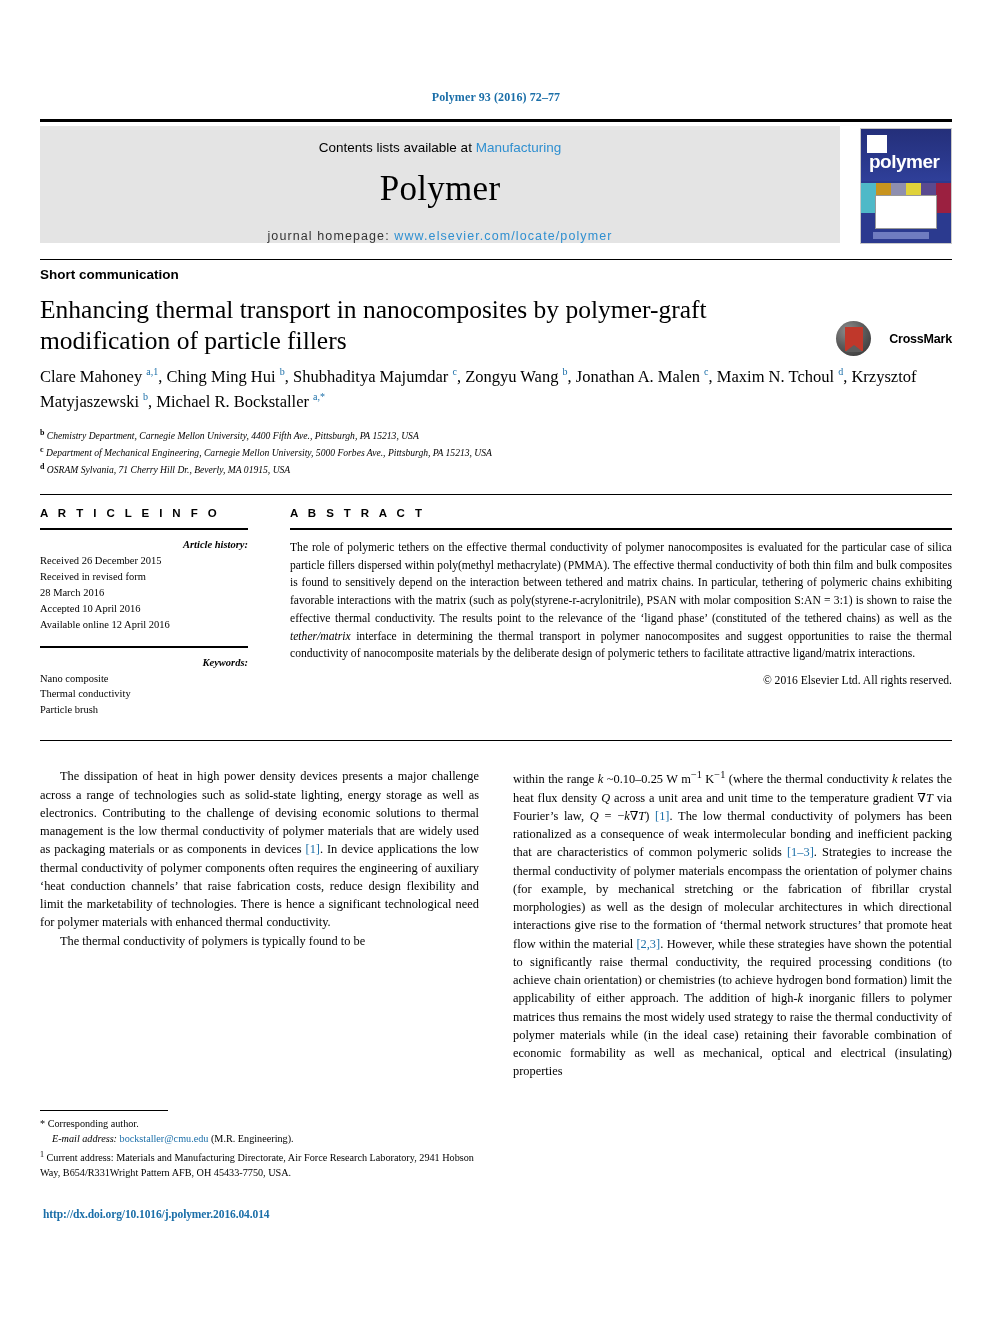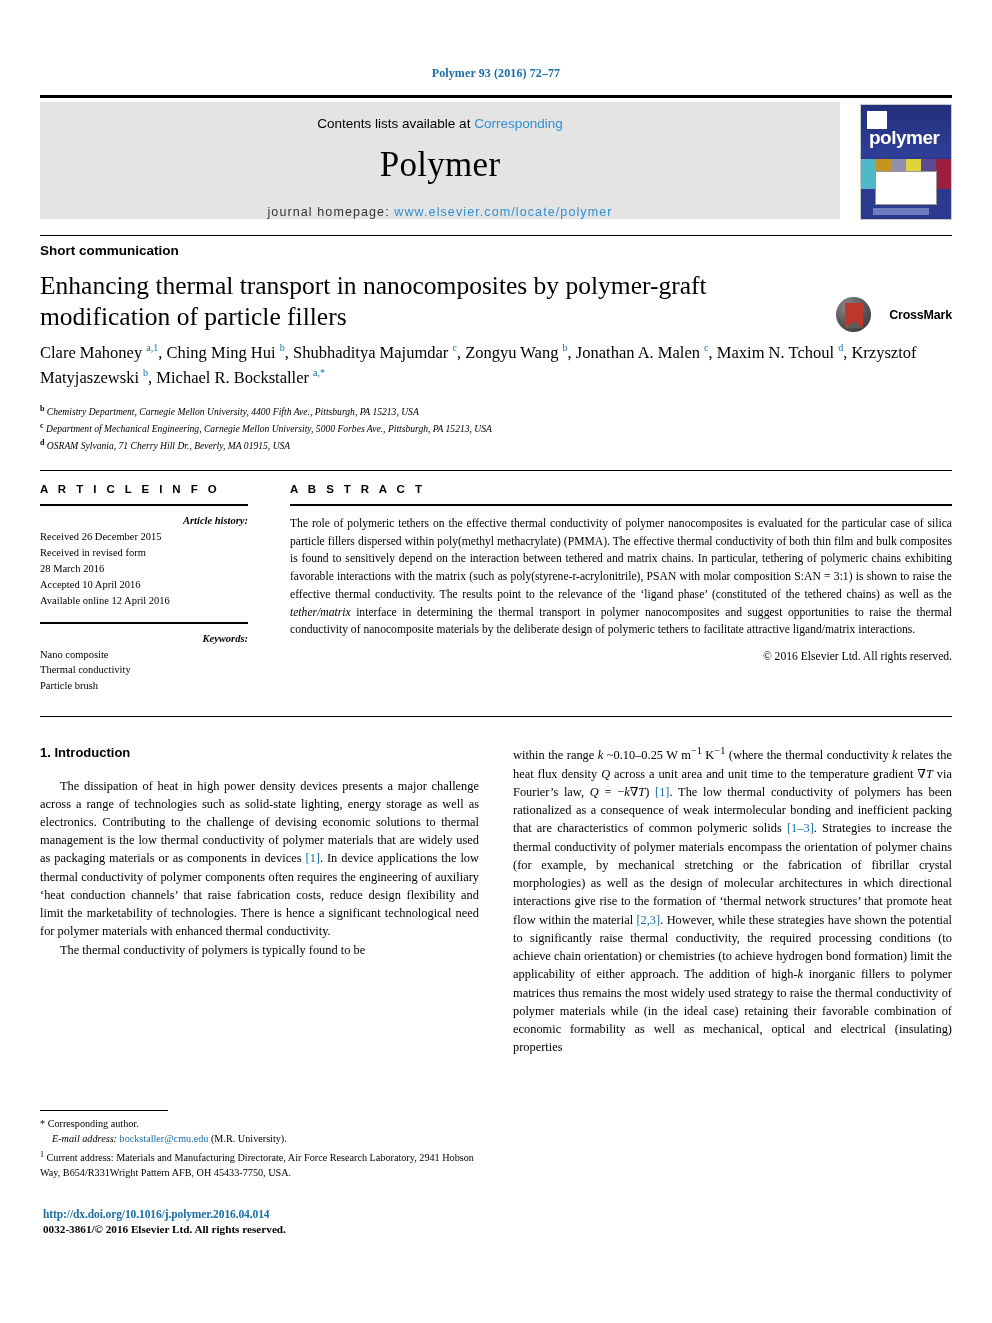--- a/index.html
+++ b/index.html
@@ -14,21 +14,21 @@
   }
 
   .page { width: 992px; height: 1323px; position: relative; padding: 0 40px; }
 
   
   .running-head {
     text-align: center;
     color: #1a6ea8;
     font-size: 12px;
     font-weight: bold;
-    padding-top: 66px;
+    padding-top: 90px;
     letter-spacing: .1px;
   }
 
   
   .masthead {
     margin-top: 14px;
     border-top: 3px solid #000;
     display: flex;
     align-items: stretch;
     height: 130px;
@@ -178,21 +178,21 @@
 
 <div class="page">
 
   <div class="running-head">Polymer 93 (2016) 72–77</div>
 
   <div class="masthead">
 
 
     <div class="mast-center">
       <div class="contents-line">
-        <span>Contents lists available at </span><span class="sd">Corresponding</span>
+        <span>Contents lists available at </span><span class="sd">Manufacturing</span>
       </div>
       <div class="journal-name">Polymer</div>
       <div class="homepage">
         <span>journal homepage: </span><span class="url">www.elsevier.com/locate/polymer</span>
       </div>
     </div>
 
     <div class="mast-right">
       <div class="cover">
         <div class="ctop"></div>
@@ -260,44 +260,42 @@
       <div class="hd-rule"></div>
       <div class="abs-body">The role of polymeric tethers on the effective thermal conductivity of polymer nanocomposites is evaluated for the particular case of silica particle fillers dispersed within poly(methyl methacrylate) (PMMA). The effective thermal conductivity of both thin film and bulk composites is found to sensitively depend on the interaction between tethered and matrix chains. In particular, tethering of polymeric chains exhibiting favorable interactions with the matrix (such as poly(styrene-r-acrylonitrile), PSAN with molar composition S:AN = 3:1) is shown to raise the effective thermal conductivity. The results point to the relevance of the ‘ligand phase’ (constituted of the tethered chains) as well as the <em>tether/matrix</em> interface in determining the thermal transport in polymer nanocomposites and suggest opportunities to raise the thermal conductivity of nanocomposite materials by the deliberate design of polymeric tethers to facilitate attractive ligand/matrix interactions.</div>
       <div class="abs-copy">© 2016 Elsevier Ltd. All rights reserved.</div>
     </div>
   </div>
 
   <div class="body-rule"></div>
 
   <div class="cols">
     <div class="col left">
-      <h2 class="sec">1. Introduction</h2>
       <p>The dissipation of heat in high power density devices presents a major challenge across a range of technologies such as solid-state lighting, energy storage as well as electronics. Contributing to the challenge of devising economic solutions to thermal management is the low thermal conductivity of polymer materials that are widely used as packaging materials or as components in devices <span class="ref">[1]</span>. In device applications the low thermal conductivity of polymer components often requires the engineering of auxiliary ‘heat conduction channels’ that raise fabrication costs, reduce design flexibility and limit the marketability of technologies. There is hence a significant technological need for polymer materials with enhanced thermal conductivity.</p>
       <p>The thermal conductivity of polymers is typically found to be</p>
     </div>
     <div class="col right">
       <p class="noind">within the range <em>k</em> ~0.10–0.25 W m<sup>−1</sup> K<sup>−1</sup> (where the thermal conductivity <em>k</em> relates the heat flux density <em>Q</em> across a unit area and unit time to the temperature gradient ∇<em>T</em> via Fourier’s law, <em>Q</em> = −<em>k</em>∇<em>T</em>) <span class="ref">[1]</span>. The low thermal conductivity of polymers has been rationalized as a consequence of weak intermolecular bonding and inefficient packing that are characteristics of common polymeric solids <span class="ref">[1–3]</span>. Strategies to increase the thermal conductivity of polymer materials encompass the orientation of polymer chains (for example, by mechanical stretching or the fabrication of fibrillar crystal morphologies) as well as the design of molecular architectures in which directional interactions give rise to the formation of ‘thermal network structures’ that promote heat flow within the material <span class="ref">[2,3]</span>. However, while these strategies have shown the potential to significantly raise thermal conductivity, the required processing conditions (to achieve chain orientation) or chemistries (to achieve hydrogen bond formation) limit the applicability of either approach. The addition of high-<em>k</em> inorganic fillers to polymer matrices thus remains the most widely used strategy to raise the thermal conductivity of polymer materials while (in the ideal case) retaining their favorable combination of economic formability as well as mechanical, optical and electrical (insulating) properties</p>
     </div>
   </div>
 
   <div class="footnotes">
     <div class="fn-rule"></div>
     <div class="fn">
       <span>*</span>
       <span>Corresponding author.</span>
     </div>
     <div class="fn" style="margin-top:0; padding-left:12px;">
       <span class="em">E-mail address:</span>
       <span class="link">bockstaller@cmu.edu</span>
-      <span>(M.R. University).</span>
+      <span>(M.R. Engineering).</span>
     </div>
     <div class="fn" style="margin-top:2px;">
       <sup>1</sup>
       <span>Current address: Materials and Manufacturing Directorate, Air Force Research Laboratory, 2941 Hobson Way, B654/R331Wright Pattern AFB, OH 45433-7750, USA.</span>
     </div>
   </div>
 
   <div class="imprint">
     <div class="doi">http://dx.doi.org/10.1016/j.polymer.2016.04.014</div>
-    <div class="issn">0032-3861/© 2016 Elsevier Ltd. All rights reserved.</div>
   </div>
 
 </div>
 
 </body></html>

